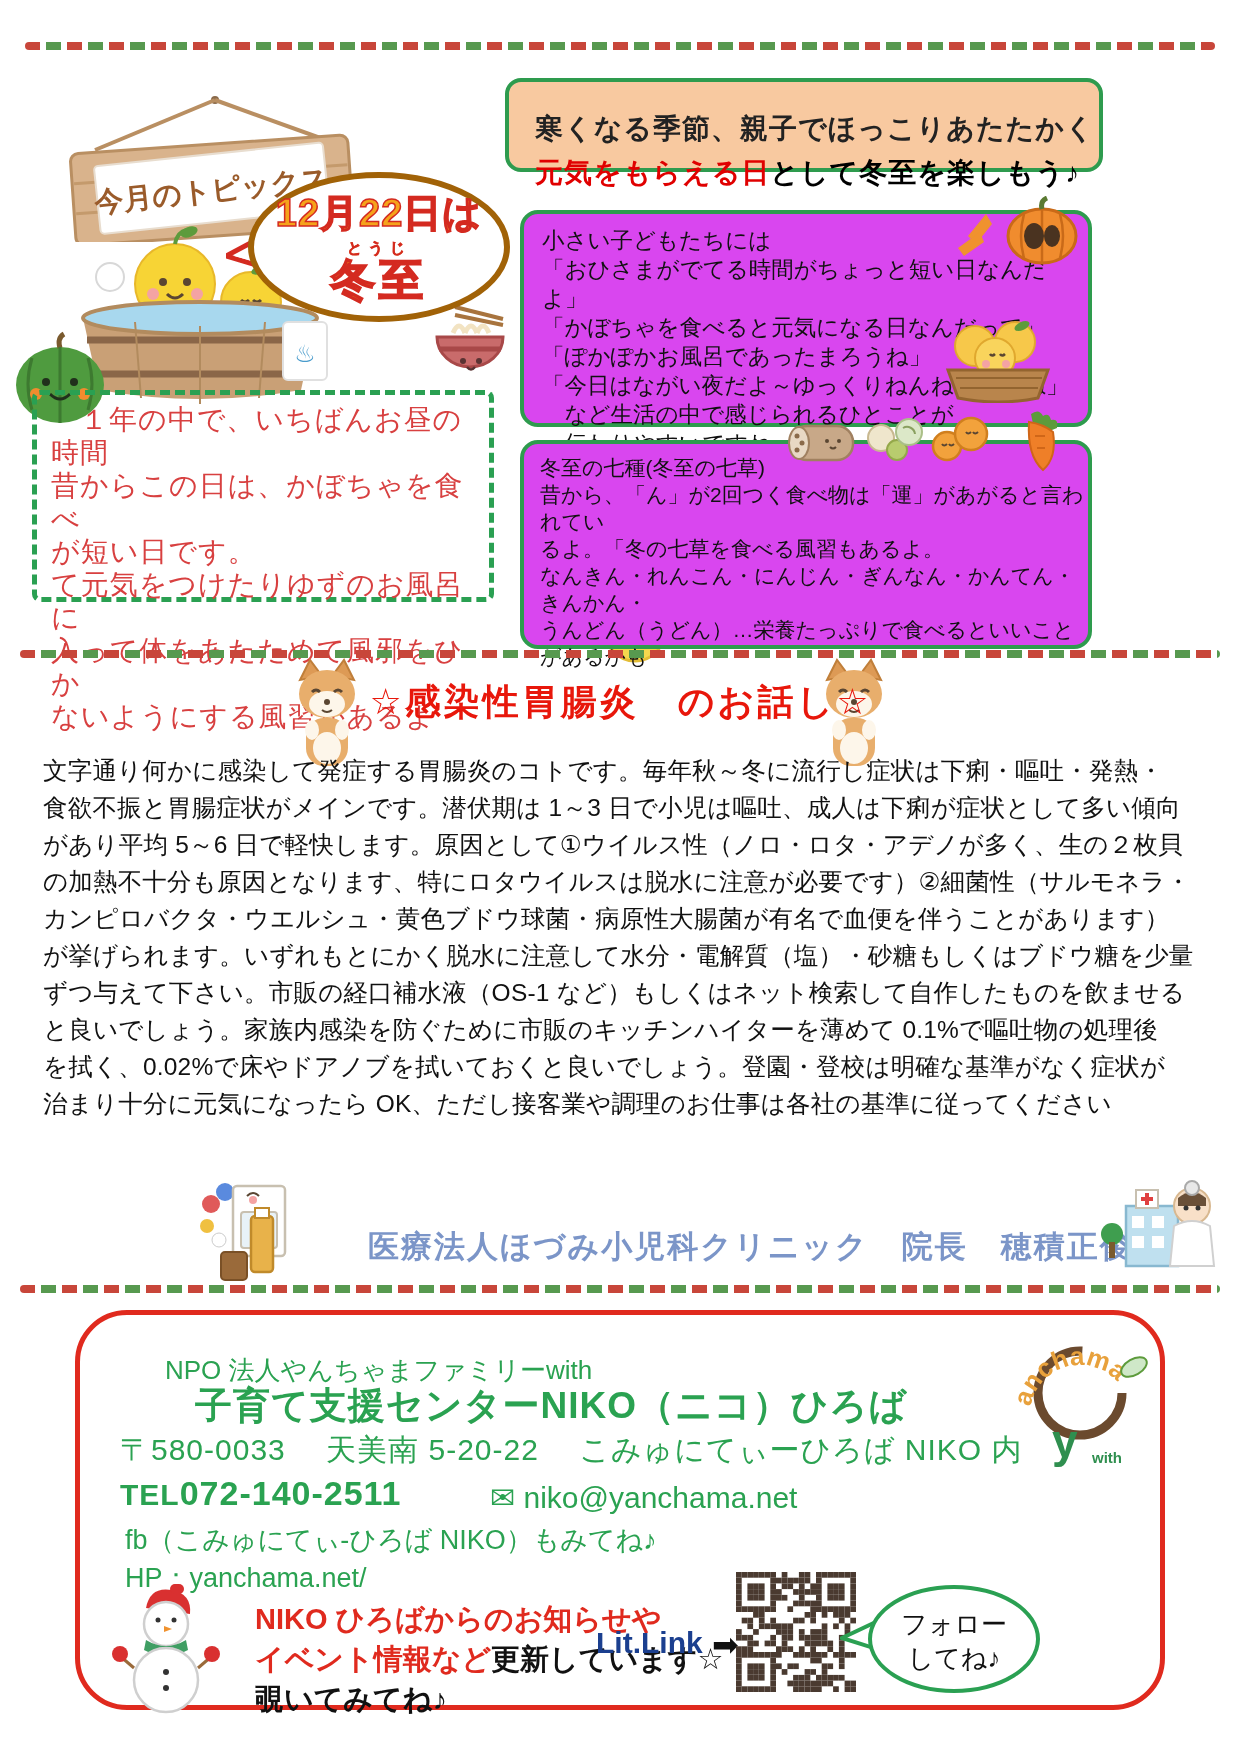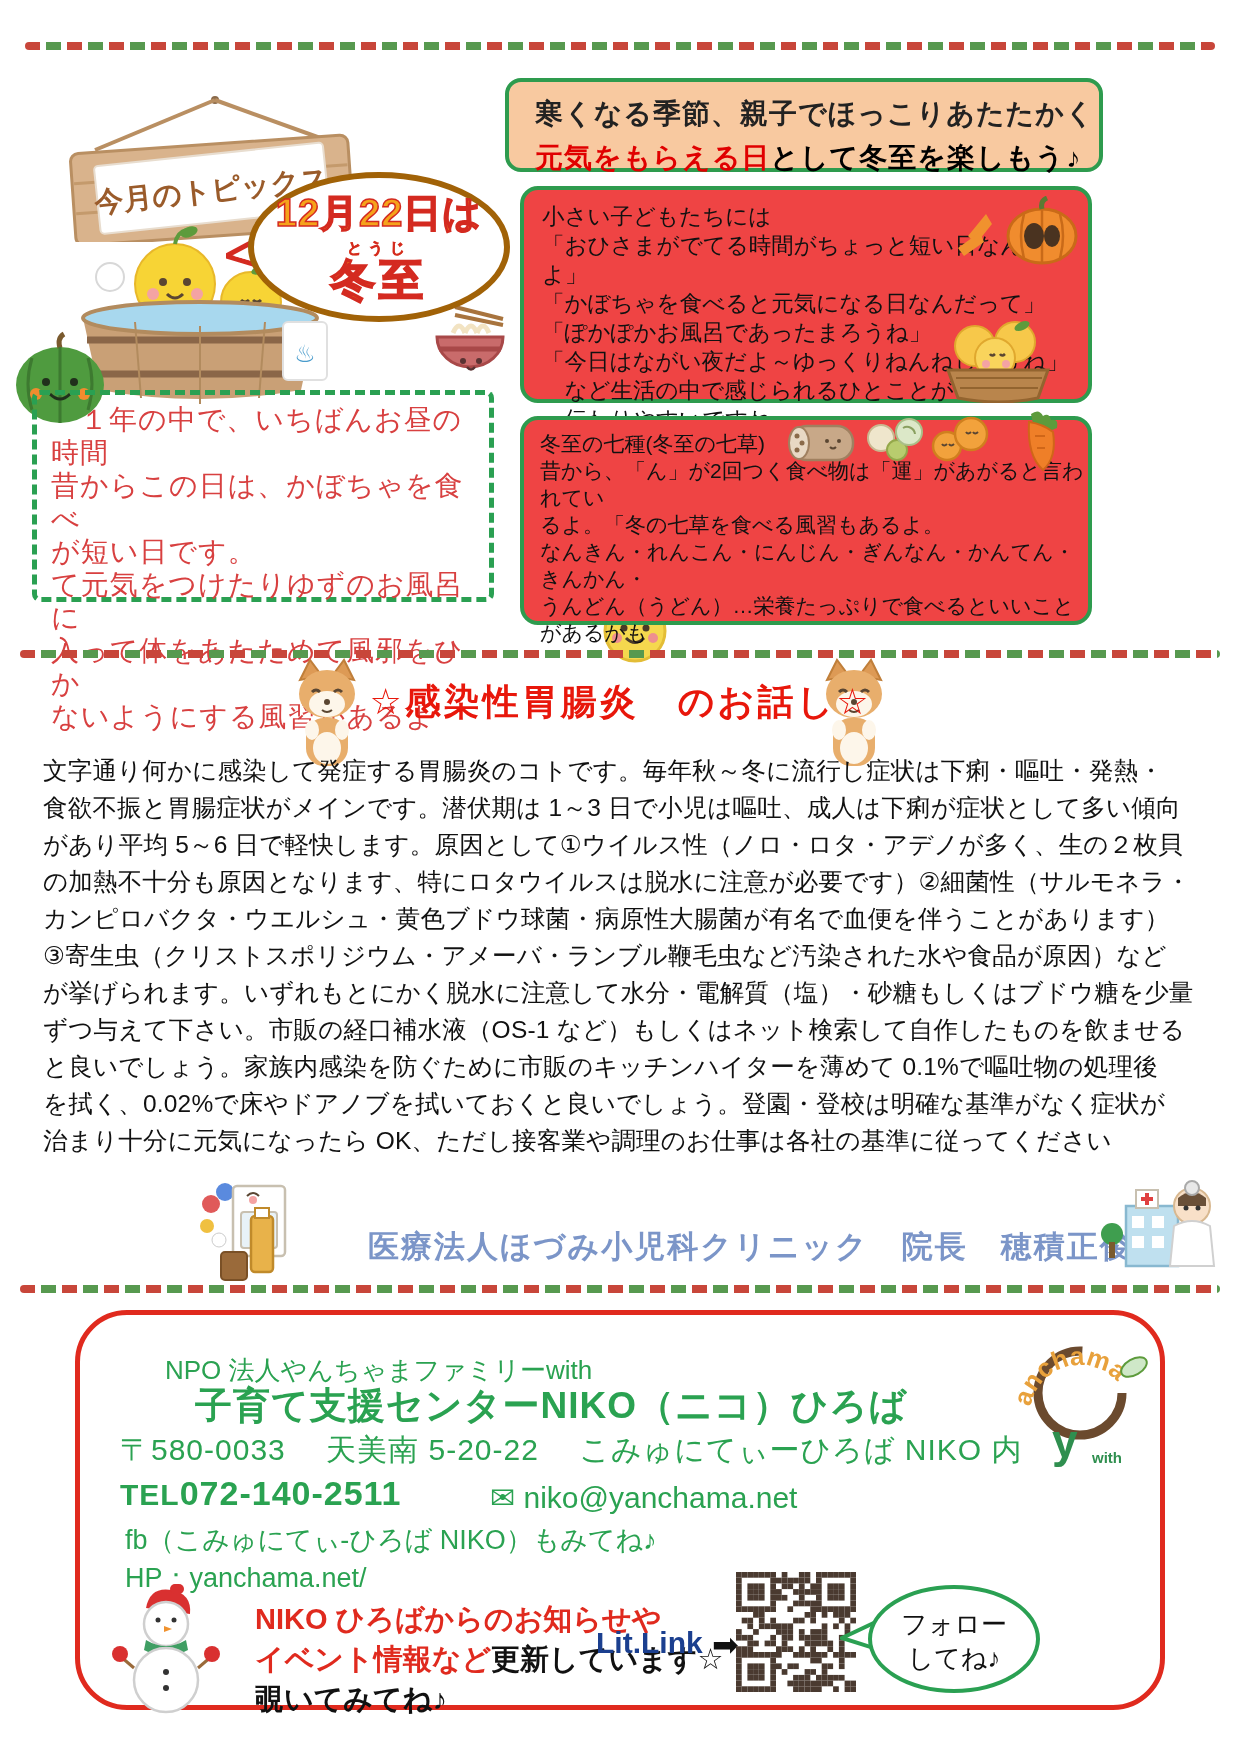--- a/index.html
+++ b/index.html
@@ -4,26 +4,26 @@
 <style>
   html,body{margin:0;padding:0;background:#fff;}
   .page{position:relative;width:1241px;height:1755px;background:#fff;overflow:hidden;
         font-family:"Liberation Sans","DejaVu Sans",sans-serif;}
   .abs{position:absolute;}
   
   .dash-rg{height:8px;border-radius:4px;
     background:repeating-linear-gradient(90deg,#c8463a 0 15px,transparent 15px 21px,#57994f 21px 36px,transparent 36px 42px);}
   
   .banner{left:505px;top:78px;width:598px;height:94px;background:#f8c9a0;border:4px solid #2e9b4e;
-    border-radius:16px;box-sizing:border-box;padding:13px 0 0 26px;font-family:Liberation Mono, monospace;}
+    border-radius:16px;box-sizing:border-box;padding:28px 0 0 26px;}
   .banner .l1{font-size:28px;color:#222;font-weight:600;letter-spacing:1px;}
   .banner .l2{font-size:28px;font-weight:600;letter-spacing:1px;margin-top:6px;}
   .banner .red{color:#e00000;}
   
-  .gbox{background:#ef4444;border:4px solid #2e9b4e;border-radius:18px;box-sizing:border-box;}
+  .gbox{background:#d946ef;border:4px solid #2e9b4e;border-radius:18px;box-sizing:border-box;margin-top:24px;}
   .kids{left:520px;top:186px;width:572px;height:217px;padding:12px 0 0 18px;}
   .kids .ln{font-size:22.5px;line-height:29px;color:#111;}
   .nanakusa{left:520px;top:416px;width:572px;height:209px;padding:10px 0 0 16px;}
   .nanakusa .ln{font-size:21px;line-height:27px;color:#111;}
   
   .winter{left:32px;top:390px;width:462px;height:212px;border:5px dashed #2aa052;border-radius:8px;
     box-sizing:border-box;padding:8px 0 0 14px;}
   .winter .ln{font-size:28px;line-height:33px;color:#d84040;letter-spacing:1px;}
   
   .bubble{left:248px;top:172px;width:262px;height:150px;background:#fff;border:6px solid #a16207;
@@ -272,21 +272,20 @@
       <ellipse cx="54" cy="72" rx="7" ry="10" fill="#fdf6ea"></ellipse>
   </svg>
   <div class="abs art-title">☆感染性胃腸炎　のお話し☆</div>
 
   <div class="abs article">
     <div class="ln">文字通り何かに感染して発症する胃腸炎のコトです。毎年秋～冬に流行し症状は下痢・嘔吐・発熱・</div>
     <div class="ln">食欲不振と胃腸症状がメインです。潜伏期は 1～3 日で小児は嘔吐、成人は下痢が症状として多い傾向</div>
     <div class="ln">があり平均 5～6 日で軽快します。原因として①ウイルス性（ノロ・ロタ・アデノが多く、生の２枚貝</div>
     <div class="ln">の加熱不十分も原因となります、特にロタウイルスは脱水に注意が必要です）②細菌性（サルモネラ・</div>
     <div class="ln">カンピロバクタ・ウエルシュ・黄色ブドウ球菌・病原性大腸菌が有名で血便を伴うことがあります）</div>
-    <div class="ln">③寄生虫（クリストスポリジウム・アメーバ・ランブル鞭毛虫など汚染された水や食品が原因）など</div>
     <div class="ln">が挙げられます。いずれもとにかく脱水に注意して水分・電解質（塩）・砂糖もしくはブドウ糖を少量</div>
     <div class="ln">ずつ与えて下さい。市販の経口補水液（OS-1 など）もしくはネット検索して自作したものを飲ませる</div>
     <div class="ln">と良いでしょう。家族内感染を防ぐために市販のキッチンハイターを薄めて 0.1%で嘔吐物の処理後</div>
     <div class="ln">を拭く、0.02%で床やドアノブを拭いておくと良いでしょう。登園・登校は明確な基準がなく症状が</div>
     <div class="ln">治まり十分に元気になったら OK、ただし接客業や調理のお仕事は各社の基準に従ってください</div>
   </div>
 
   <svg class="abs" style="left:195px;top:1178px;" width="120" height="108">
     <circle cx="16" cy="26" r="9" fill="#e05a5a"></circle>
       <circle cx="30" cy="14" r="9" fill="#5a8ade"></circle>

